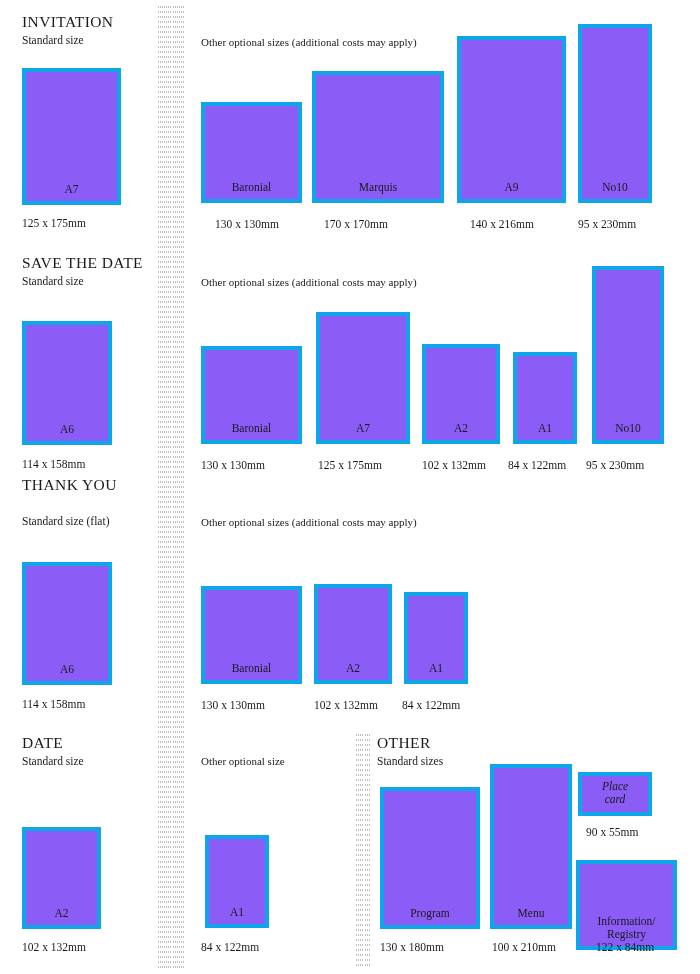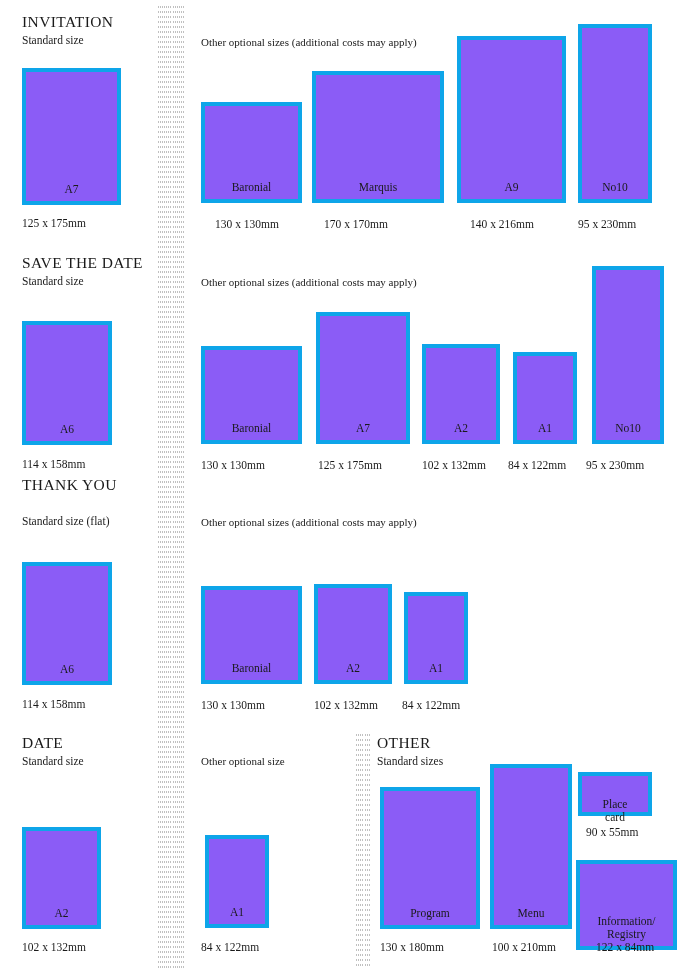--- a/index.html
+++ b/index.html
@@ -210,21 +210,21 @@
     <div class="card-name">Program</div>
   </div>
   <div class="dims" style="left:380px; top:941px;">130 x 180mm</div>
 
   <div class="card" style="left:490px; top:764px; width:82px; height:165px;">
     <div class="card-name">Menu</div>
   </div>
   <div class="dims" style="left:492px; top:941px;">100 x 210mm</div>
 
   <div class="card" style="left:578px; top:772px; width:74px; height:44px;">
-    <div class="card-name two-line" style="bottom:auto; top:22px;">
+    <div class="card-name two-line" style="bottom:auto; top:4px;font-style:italic;">
       <span>Place</span><br>
       <span>card</span>
     </div>
   </div>
   <div class="dims" style="left:586px; top:826px;">90 x 55mm</div>
 
   <div class="card" style="left:576px; top:860px; width:101px; height:90px;">
     <div class="card-name two-line" style="bottom:5px;">
       <span>Information/</span><br>
       <span>Registry</span>

